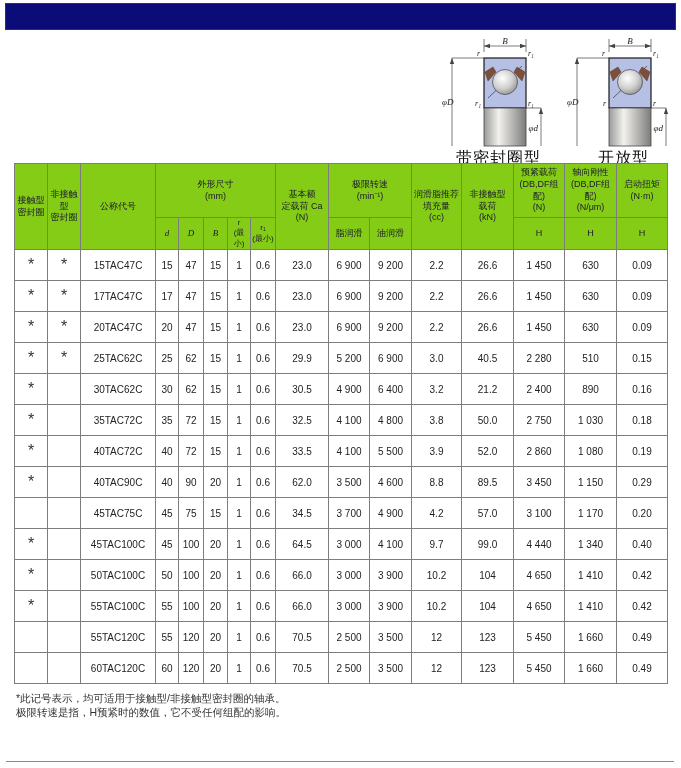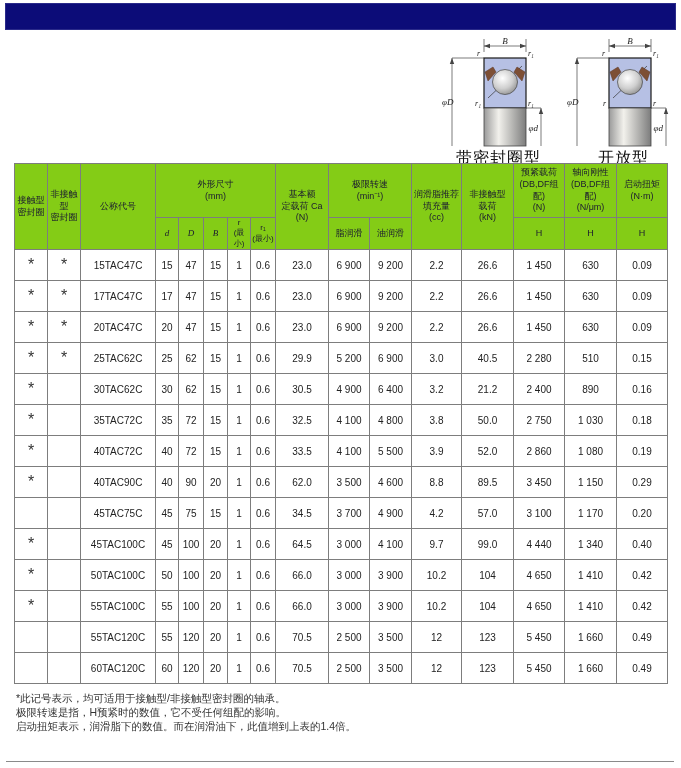--- a/index.html
+++ b/index.html
@@ -457,16 +457,15 @@
         <td>5 450</td>
         <td>1 660</td>
         <td>0.49</td>
       </tr>
     </tbody>
 </table>
 
 <div class="footnotes">
   <div>*此记号表示，均可适用于接触型/非接触型密封圈的轴承。</div>
   <div>极限转速是指，H预紧时的数值，它不受任何组配的影响。</div>
-  <div>启动扭矩表示，润滑脂下的数值。而在润滑油下，此值增到上表的1.4倍。</div>
 </div>
 
 <div class="bottom-rule"></div>
 
 </body></html>

